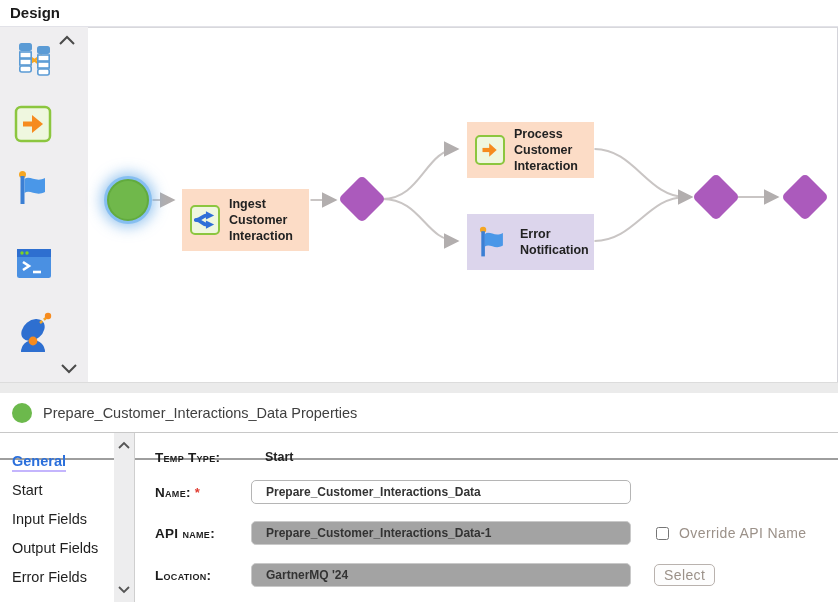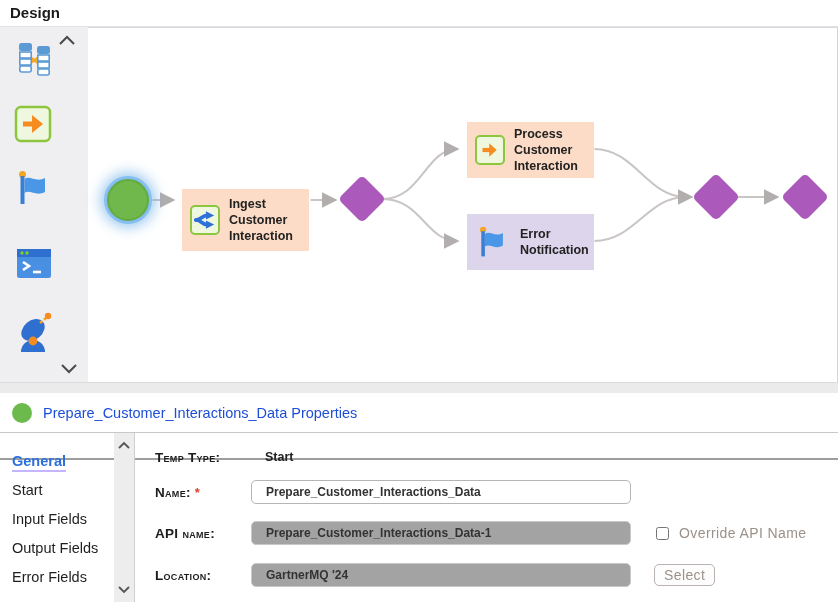--- a/index.html
+++ b/index.html
@@ -41,21 +41,21 @@
              border-radius:5px; transform:rotate(45deg); cursor:pointer; }
 
   
   #hstrip { height:11px; background:#ebebeb; border-top:1px solid #dcdcdc; }
 
   
   #props-header { height:40px; border-bottom:1px solid #c8c8c8; display:flex;
                   align-items:center; background:#fff; }
   #props-header .dot { width:20px; height:20px; border-radius:50%; background:#6cb94c;
                        margin-left:12px; }
-  #props-header .ptitle { font-size:14.5px; color:#1d4ed8; margin-left:11px; }
+  #props-header .ptitle { font-size:14.5px; color:#404040; margin-left:11px; }
 
   
   #props-body { display:flex; height:169px; }
   #props-nav { width:114px; padding-top:14px; }
   .nav-item { font-size:14.5px; color:#1e1e1e; line-height:29px; padding-left:12px;
               cursor:pointer; }
   .nav-item.active { color:#2a6fdb; font-weight:bold; }
   .nav-item.active span { border-bottom:2px solid #c4b5fd; padding-bottom:1px; }
   #props-scroll { width:21px; background:#ededee; border-right:1px solid #cfcfcf;
                   display:flex; flex-direction:column; justify-content:space-between;

